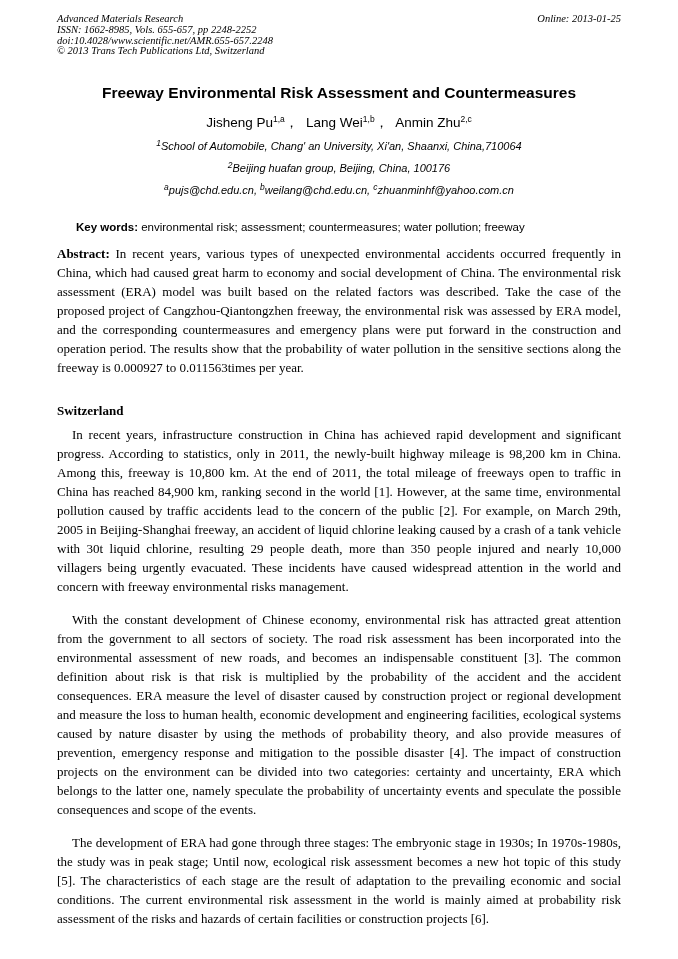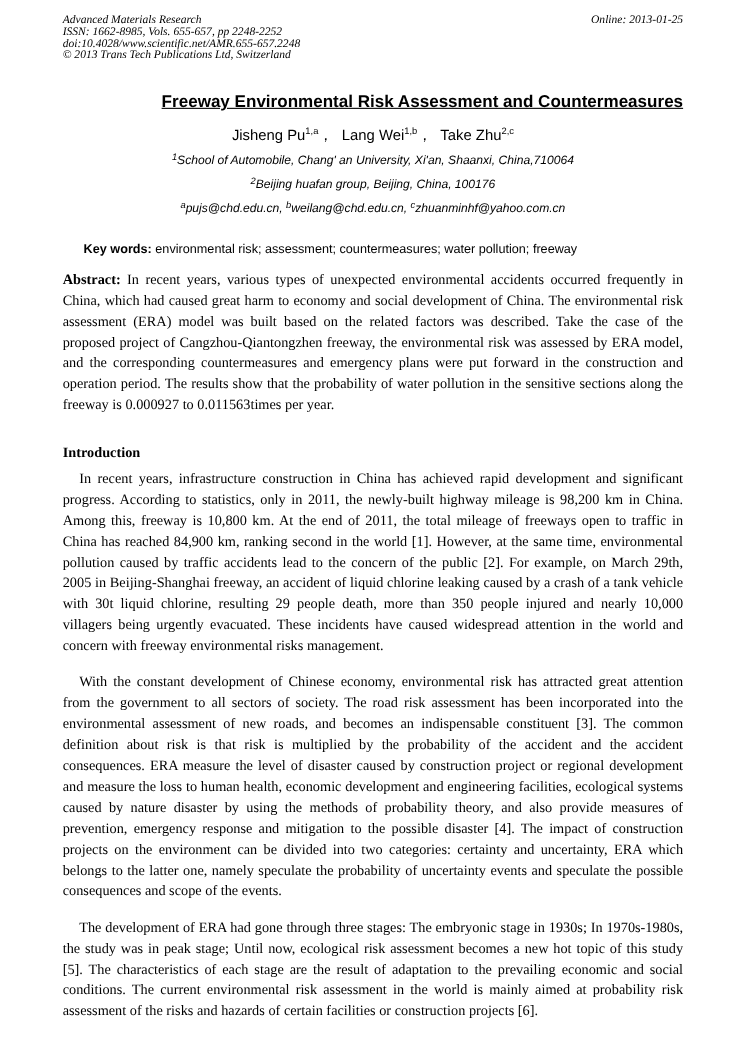--- a/index.html
+++ b/index.html
@@ -27,26 +27,25 @@
     font-style: italic;
     font-size: 10.5px;
     line-height: 10.8px;
   }
   .hdr-left div { white-space: nowrap; }
   .hdr-right { white-space: nowrap; }
 
   
   .title {
     margin-top: 27px;
-    text-align: right;
+    text-align: center;
     font-family: "Liberation Sans", "DejaVu Sans", sans-serif;
     font-weight: bold;
     font-size: 15.5px;
     line-height: 18px;
-    text-decoration: underline;
   }
   .authors {
     margin-top: 13px;
     text-align: center;
     font-family: "Liberation Sans", "DejaVu Sans", sans-serif;
     font-size: 13.5px;
     line-height: 16px;
   }
   .authors sup, .affil sup, .emails sup {
     font-size: 8.5px;
@@ -116,36 +115,36 @@
       <div>© 2013 Trans Tech Publications Ltd, Switzerland</div>
     </div>
     <div class="hdr-right">Online: 2013-01-25</div>
   </div>
 
   <div class="title">Freeway Environmental Risk Assessment and Countermeasures</div>
 
   <div class="authors">
     <span><span>Jisheng Pu</span><sup>1,a</sup></span><span class="author-sep">，</span>
     <span><span>Lang Wei</span><sup>1,b</sup></span><span class="author-sep">，</span>
-    <span><span>Take Zhu</span><sup>2,c</sup></span>
+    <span><span>Anmin Zhu</span><sup>2,c</sup></span>
   </div>
 
   <div class="affil"><sup>1</sup><span>School of Automobile, Chang' an University, Xi'an, Shaanxi, China,710064</span></div>
   <div class="affil"><sup>2</sup><span>Beijing huafan group, Beijing, China, 100176</span></div>
 
   <div class="emails">
     <span><sup>a</sup><span>pujs@chd.edu.cn, </span></span><span><sup>b</sup><span>weilang@chd.edu.cn, </span></span><span><sup>c</sup><span>zhuanminhf@yahoo.com.cn</span></span>
   </div>
 
   <div class="keywords">
     <span class="kw-label">Key words:</span><span> environmental risk; assessment; countermeasures; water pollution; freeway</span>
   </div>
 
   <div class="abstract">
     <span class="abs-label">Abstract:</span><span> In recent years, various types of unexpected environmental accidents occurred frequently in China, which had caused great harm to economy and social development of China. The environmental risk assessment (ERA) model was built based on the related factors was described. Take the case of the proposed project of Cangzhou-Qiantongzhen freeway, the environmental risk was assessed by ERA model, and the corresponding countermeasures and emergency plans were put forward in the construction and operation period. The results show that the probability of water pollution in the sensitive sections along the freeway is 0.000927 to 0.011563times per year.</span>
   </div>
 
-  <div class="section-heading">Introduction</div>
+  <div class="section-heading">Switzerland</div>
   <p class="body-para">In recent years, infrastructure construction in China has achieved rapid development and significant progress. According to statistics, only in 2011, the newly-built highway mileage is 98,200 km in China. Among this, freeway is 10,800 km. At the end of 2011, the total mileage of freeways open to traffic in China has reached 84,900 km, ranking second in the world [1]. However, at the same time, environmental pollution caused by traffic accidents lead to the concern of the public [2]. For example, on March 29th, 2005 in Beijing-Shanghai freeway, an accident of liquid chlorine leaking caused by a crash of a tank vehicle with 30t liquid chlorine, resulting 29 people death, more than 350 people injured and nearly 10,000 villagers being urgently evacuated. These incidents have caused widespread attention in the world and concern with freeway environmental risks management.</p>
   <p class="body-para">With the constant development of Chinese economy, environmental risk has attracted great attention from the government to all sectors of society. The road risk assessment has been incorporated into the environmental assessment of new roads, and becomes an indispensable constituent [3]. The common definition about risk is that risk is multiplied by the probability of the accident and the accident consequences. ERA measure the level of disaster caused by construction project or regional development and measure the loss to human health, economic development and engineering facilities, ecological systems caused by nature disaster by using the methods of probability theory, and also provide measures of prevention, emergency response and mitigation to the possible disaster [4]. The impact of construction projects on the environment can be divided into two categories: certainty and uncertainty, ERA which belongs to the latter one, namely speculate the probability of uncertainty events and speculate the possible consequences and scope of the events.</p>
   <p class="body-para">The development of ERA had gone through three stages: The embryonic stage in 1930s; In 1970s-1980s, the study was in peak stage; Until now, ecological risk assessment becomes a new hot topic of this study [5]. The characteristics of each stage are the result of adaptation to the prevailing economic and social conditions. The current environmental risk assessment in the world is mainly aimed at probability risk assessment of the risks and hazards of certain facilities or construction projects [6].</p>
 
 </div>
 
 </body></html>

